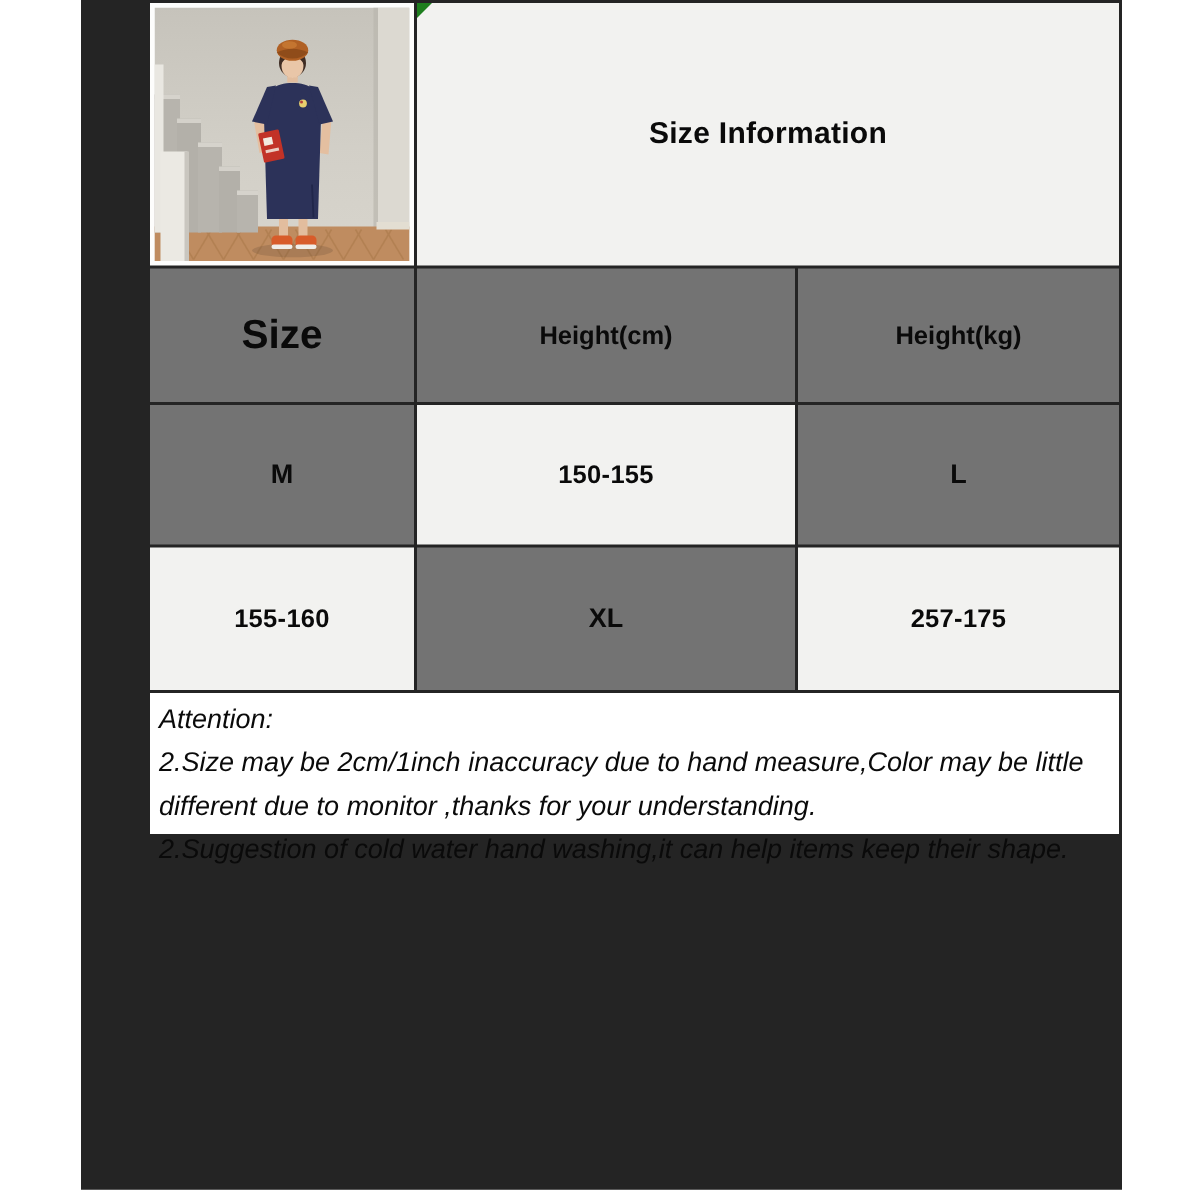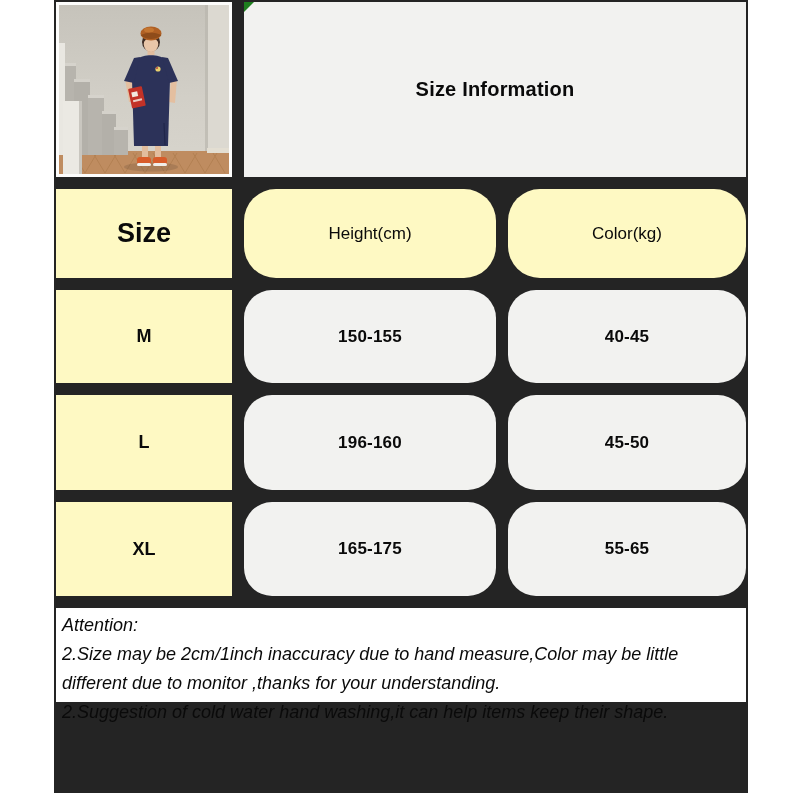--- a/index.html
+++ b/index.html
@@ -4,34 +4,34 @@
 <style>
   html,body{margin:0;padding:0;background:#ffffff;}
   body{
     width:800px;height:800px;overflow:hidden;position:relative;
     font-family:"Liberation Sans","DejaVu Sans",sans-serif;color:#0a0a0a;
   }
   .size-sheet{
     position:absolute;left:54px;top:0;width:694px;height:793px;
     box-sizing:border-box;border:2px solid #242424;background:#242424;
     display:grid;grid-template-columns:176px 252px auto;
-    grid-template-rows:175px 89px 93px 95px 94px 94px auto;gap:12px;
+    grid-template-rows:175px 89px 93px 95px 94px 94px auto;gap:2px;padding-left:44px;
   }
   .cell{display:flex;align-items:center;justify-content:center;text-align:center;}
-  .bg-light{background:#f2f2f0;border-radius:28px;}
-  .bg-gray{background:#fef9c3;}
+  .bg-light{background:#f2f2f0;}
+  .bg-gray{background:#737373;}
   .photo-cell{background:#fdfdfc;padding:3px;display:block;}
   .photo-cell svg{display:block;width:100%;height:100%;}
   .title-cell{grid-column:2 / 4;position:relative;background:#f2f2f0;}
   .title-text{font-size:20px;font-weight:bold;letter-spacing:.2px;}
   .corner-flag{
     position:absolute;left:0;top:0;width:0;height:0;
     border-top:10px solid #1e7e1e;border-right:10px solid transparent;
   }
-  .col-head{font-size:17px;font-weight:normal;border-radius:32px;}
+  .col-head{font-size:17px;font-weight:bold;}
   .size-head{font-size:27px;font-weight:bold;}
   .size-label{font-size:18px;font-weight:bold;}
   .value{font-size:17px;font-weight:bold;letter-spacing:.2px;}
   .attention-cell{
     grid-column:1 / 4;background:#ffffff;padding:3px 8px 0 6px;
     font-size:18px;line-height:29px;text-align:left;
   }
   .attention-cell .att-line{white-space:normal;font-style:italic;}
 </style>
 </head>
@@ -130,34 +130,31 @@
     </svg>
   </div>
 
   <div class="cell title-cell">
     <span class="corner-flag"></span>
     <span class="title-text">Size Information</span>
   </div>
 
   <div class="cell bg-gray size-head">Size</div>
   <div class="cell bg-gray col-head">Height(cm)</div>
-  <div class="cell bg-gray col-head">Color(kg)</div>
+  <div class="cell bg-gray col-head">Height(kg)</div>
 
   <div class="cell bg-gray size-label">M</div>
   <div class="cell bg-light value">150-155</div>
-  <div class="cell bg-light value">40-45</div>
 
   <div class="cell bg-gray size-label">L</div>
-  <div class="cell bg-light value">196-160</div>
-  <div class="cell bg-light value">45-50</div>
+  <div class="cell bg-light value">155-160</div>
 
   <div class="cell bg-gray size-label">XL</div>
 
-  <div class="cell bg-light value">165-175</div>
-  <div class="cell bg-light value">55-65</div>
+  <div class="cell bg-light value">257-175</div>
 
   <div class="attention-cell">
     <div class="att-line">Attention:</div>
     <div class="att-line">2.Size may be 2cm/1inch inaccuracy due to hand measure,Color may be little different due to monitor ,thanks for your understanding.</div>
     <div class="att-line">2.Suggestion of cold water hand washing,it can help items keep their shape.</div>
   </div>
 
 </div>
 
 </body></html>

